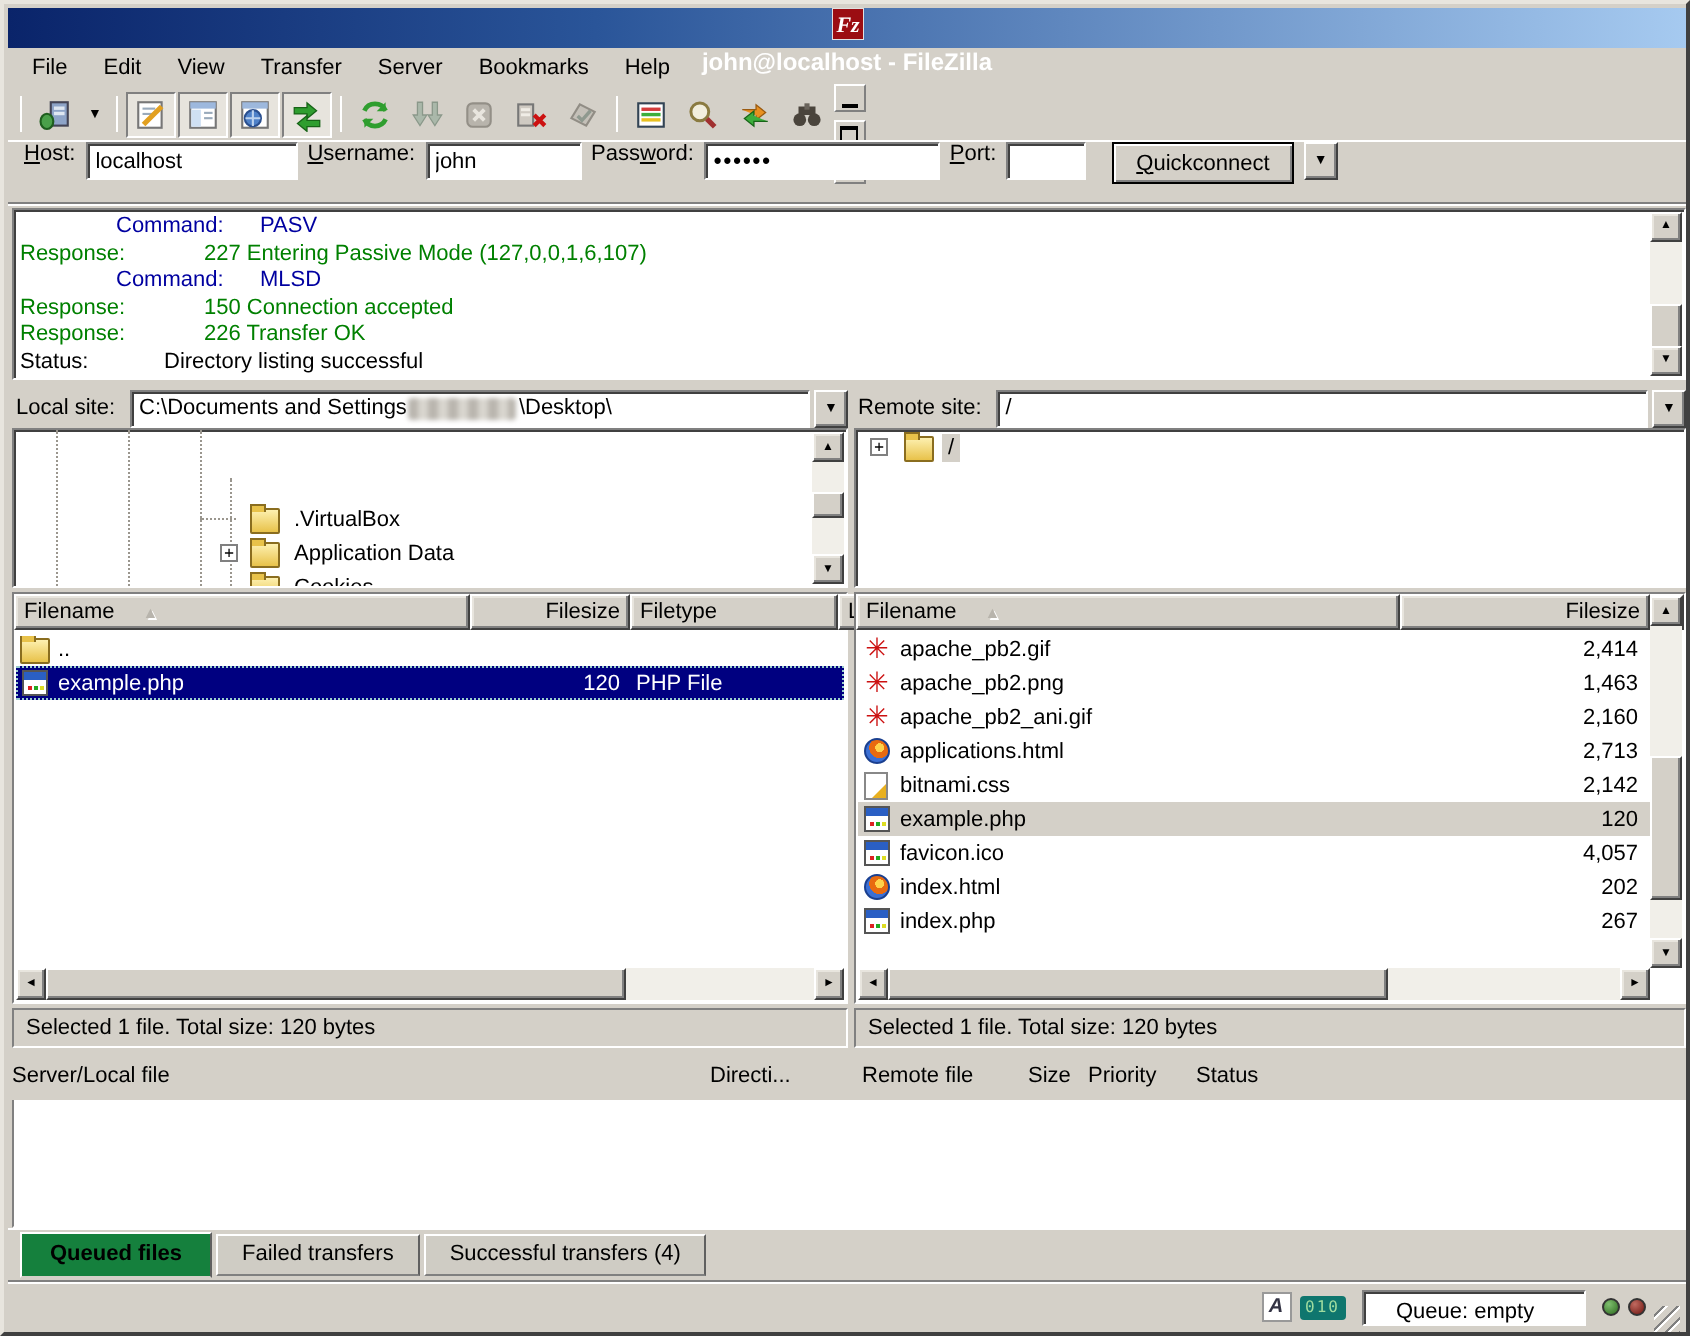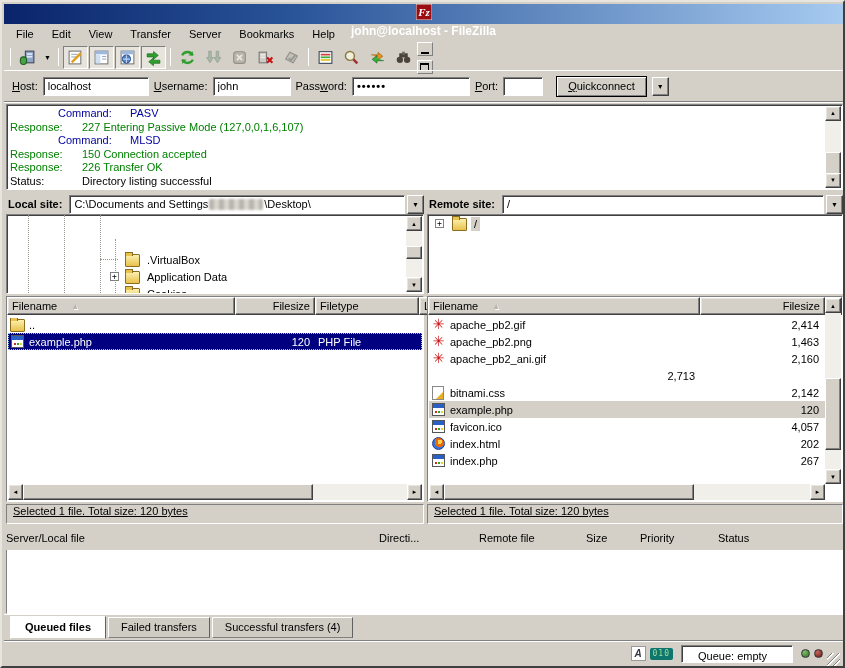--- a/index.html
+++ b/index.html
@@ -31,52 +31,52 @@
   .tsep { width:1px; height:18px; background:#808080; border-right:1px solid #fff; margin:0 3px; flex:none; }
   .tbtn { width:25px; height:23px; display:flex; align-items:center; justify-content:center;
     background:transparent; border:1px solid transparent; flex:none; }
   .tbtn.pressed { border-color:#808080 #fff #fff #808080; background:#e7e4dd; }
   .tbtn svg { width:17px; height:17px; }
   .tbtn-drop { width:13px; height:23px; display:flex; align-items:center; justify-content:center;
     font-size:7px; border:1px solid transparent; }
 
   
   .qcbar { position:absolute; left:2px; top:69px; width:839px; height:31px;
-    display:flex; align-items:center; gap:5px; padding:0 8px; border-bottom:1px solid #808080;
+    display:flex; gap:5px; padding:0 8px; border-bottom:1px solid #808080;
     box-shadow:0 1px 0 #fff; }
   .qcbar label { white-space:nowrap; }
   .qcbar input { height:19px; font-family:"Liberation Sans",sans-serif; font-size:11px;
     border:1px solid; border-color:#808080 #fff #fff #808080; box-shadow:inset 1px 1px 0 #404040;
     padding:1px 4px; background:#fff; }
   .in-host{width:106px;} .in-user{width:78px;} .in-pass{width:118px; font-weight:bold; letter-spacing:1px;} .in-port{width:40px; margin-right:8px;}
   .qbtn { height:21px; padding:1px 11px; font-family:"Liberation Sans",sans-serif; font-size:11px;
     background:#d4d0c8; border:1px solid #000; box-shadow:inset 1px 1px 0 #fff, inset -1px -1px 0 #808080; }
   .qdrop { width:17px; height:21px; display:flex; align-items:center; justify-content:center; font-size:7px; }
 
   
   .log { position:absolute; left:4px; top:102px; width:837px; height:86px; background:#fff;
     border:1px solid; border-color:#808080 #fff #fff #808080; box-shadow:inset 1px 1px 0 #404040;
     padding:2px 1px 0 3px; line-height:13.5px; overflow:hidden; }
   .logline { display:flex; white-space:nowrap; }
   .logline .ll { width:72px; flex:none; }
-  .cmd { color:#0000a0;margin-left:48px; } .rsp { color:#008000; } .sts { color:#000; }
+  .cmd { color:#0000a0;margin-left:48px; } .rsp { color:#008000;gap:20px; } .sts { color:#000; }
 
   
   .vscroll { position:absolute; top:1px; bottom:1px; right:1px; width:16px; background:#f1efe9; }
   .hscroll { position:absolute; left:1px; right:1px; bottom:1px; height:16px; background:#f1efe9; }
   .sb-btn { position:absolute; width:16px; height:15px; display:flex; align-items:center; justify-content:center;
     font-size:6px; color:#000; background:#d4d0c8;
     border:1px solid; border-color:#fff #404040 #404040 #fff; box-shadow:inset -1px -1px 0 #808080, inset 1px 1px 0 #e8e5de; }
   .hscroll .sb-btn { width:15px; height:16px; }
   .sb-thumb { position:absolute; background:#d4d0c8;
     border:1px solid; border-color:#fff #404040 #404040 #fff; box-shadow:inset -1px -1px 0 #808080; }
 
   
   .siterow { position:absolute; height:20px; display:flex; align-items:center; gap:2px; }
-  .siterow .slabel { padding:2px 5px 2px 2px; white-space:nowrap;font-weight:bold; }
+  .siterow .slabel { padding:2px 5px 2px 2px; white-space:nowrap; }
   .combo { flex:1; height:19px; background:#fff; border:1px solid; border-color:#808080 #fff #fff #808080;
     box-shadow:inset 1px 1px 0 #404040; display:flex; align-items:center; padding:0 2px 0 4px; white-space:nowrap; overflow:hidden; }
   .combo-drop { width:17px; height:19px; display:flex; align-items:center; justify-content:center; font-size:7px; flex:none;
     background:#d4d0c8; border:1px solid; border-color:#fff #404040 #404040 #fff; box-shadow:inset -1px -1px 0 #808080; }
   .blurname { display:inline-block; width:54px; height:11px; margin:0 1px; border-radius:2px;
     background:repeating-linear-gradient(90deg,#b9b5ae 0 5px,#d9d6cf 5px 10px); filter:blur(1.3px); }
 
   
   .tree { position:absolute; background:#fff; border:1px solid; border-color:#808080 #fff #fff #808080;
     box-shadow:inset 1px 1px 0 #404040; overflow:hidden; }
@@ -115,34 +115,34 @@
   .sortarrow { color:#b8b4ac; font-size:8px; margin-left:14px; text-shadow:1px 1px 0 #fff; }
   .frow { display:grid; height:17px; align-items:center; white-space:nowrap; }
   .frow .cell { display:flex; align-items:center; overflow:hidden; padding:0 2px; }
   .frow .num { justify-content:flex-end; padding-right:6px; }
   .lgrid { grid-template-columns:228px 80px 104px 1fr; }
   .rgrid { grid-template-columns:272px 1fr; }
   .frow.selnav { background:#000080; color:#fff; outline:1px dotted #9cc; outline-offset:-1px; }
   .frow.selgray { background:#d4d0c8; }
   .fbody { position:absolute; left:1px; right:1px; top:19px; bottom:17px; overflow:hidden; background:#fff; }
   .statusstrip { position:absolute; height:20px; background:#d4d0c8; border:1px solid;
-    border-color:#808080 #fff #fff #808080; display:flex; align-items:flex-start; padding:0 6px;text-decoration:underline; }
+    border-color:#808080 #fff #fff #808080; display:flex; align-items:center; padding:0 6px; }
 
   
   .qhead { position:absolute; left:4px; top:530px; width:837px; height:18px; display:grid;
-    grid-template-columns:349px 76px 83px 30px 54px 165px 1fr;gap:24px; }
+    grid-template-columns:349px 76px 83px 30px 54px 165px 1fr; }
   .qbody { position:absolute; left:4px; top:548px; width:837px; height:64px; background:#fff;
     border:1px solid; border-color:#808080 #fff #fff #808080; border-top:none; }
 
   
   .tabs { position:absolute; left:2px; top:612px; width:839px; height:24px;
     border-top:1px solid #fff; display:flex; align-items:flex-end; padding:0 6px; }
   .tab { padding:3px 12px 4px; background:#cfccc4; border:1px solid; border-color:#fff #606060 #808080 #fff;
     margin-right:2px; white-space:nowrap; }
-  .tab.active { background:#ffffff; font-weight:bold; padding:4px 14px 5px; border-bottom-color:#d4d0c8;
+  .tab.active { background:#15803d; font-weight:bold; padding:4px 14px 5px; border-bottom-color:#d4d0c8;
     position:relative; top:1px; }
 
   
   .statusbar { position:absolute; left:2px; top:638px; width:839px; height:26px;
     border-top:1px solid #808080; box-shadow:0 1px 0 #fff inset; display:flex; align-items:center;
     justify-content:flex-end; gap:4px; padding:0 3px; }
   .sb-ascii { width:15px; height:15px; background:#fff; border:1px solid #999; display:flex;
     align-items:center; justify-content:center; font-size:10px; font-weight:bold; color:#334; font-style:italic; }
   .sb-bin { height:12px; padding:0 3px; background:#0f766e; border-radius:2px; color:#9fdc9f;
     font-family:"DejaVu Sans Mono",monospace; font-size:8px; line-height:12px; letter-spacing:1px; }
@@ -470,20 +470,24 @@
         <span class="cell num">1,463</span>
       </div>
       <div class="frow rgrid">
         <span class="cell">
             <span class="ic ic-img"></span>
             <span>apache_pb2_ani.gif</span>
           </span>
         <span class="cell num">2,160</span>
       </div>
       <div class="frow rgrid">
+        <span class="cell">
+            <span class="ic ic-html"></span>
+            <span>applications.html</span>
+          </span>
         <span class="cell num">2,713</span>
       </div>
       <div class="frow rgrid">
         <span class="cell">
             <span class="ic ic-css"></span>
             <span>bitnami.css</span>
           </span>
         <span class="cell num">2,142</span>
       </div>
       <div class="frow rgrid selgray">

